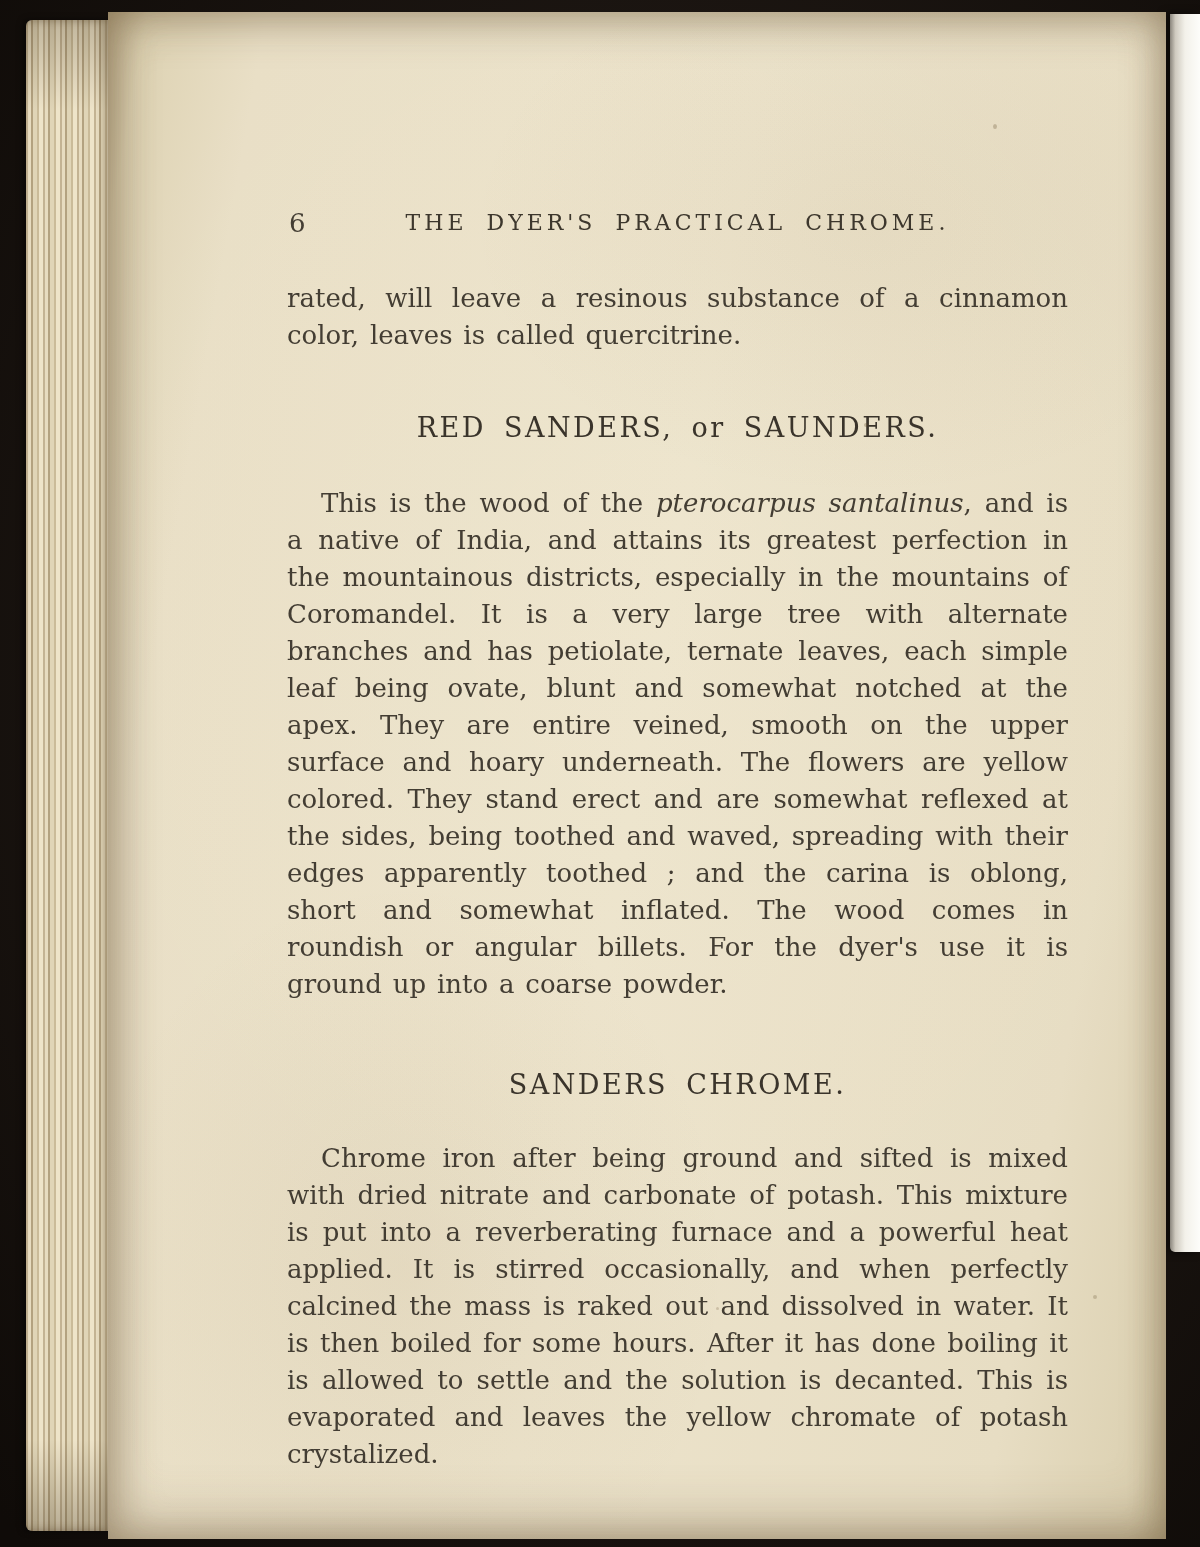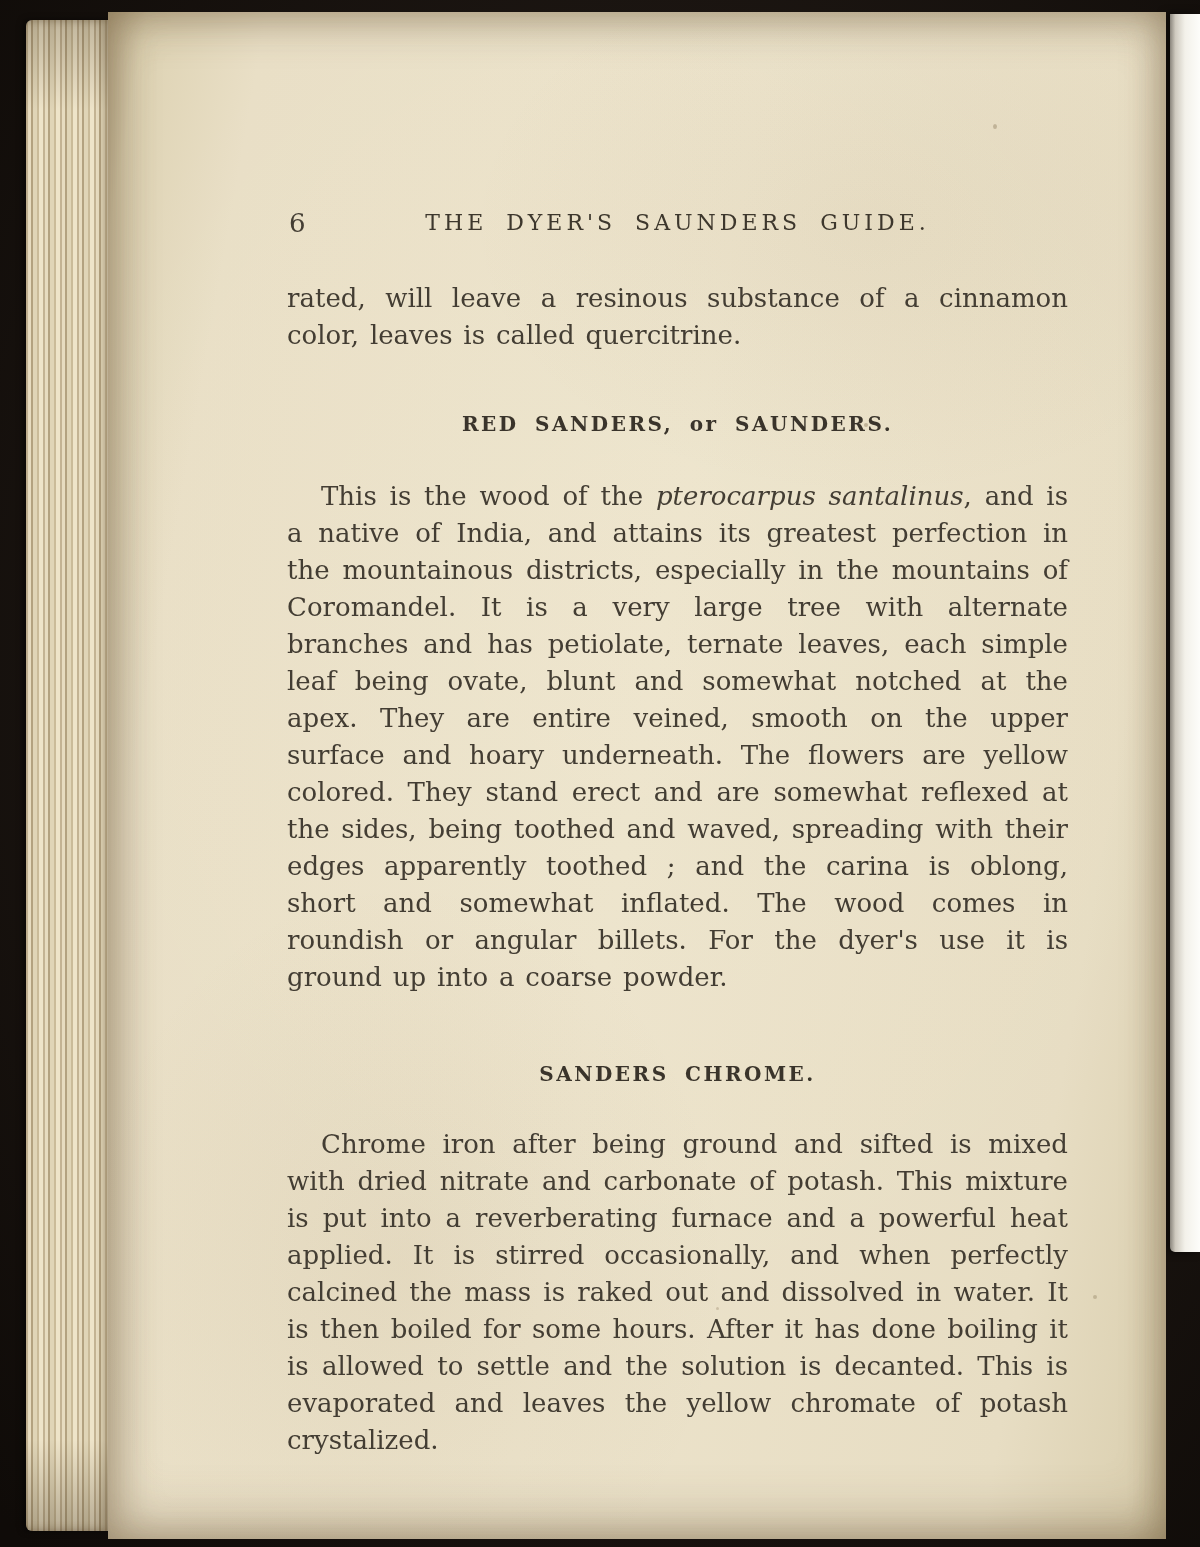--- a/index.html
+++ b/index.html
@@ -60,21 +60,21 @@
     font-size:22px; letter-spacing:4px; word-spacing:8px;
     color:#3d372d; padding-top:4px;
   }
   .para {
     font-size:26px; line-height:37px; text-align:justify;
     text-indent:34px; word-spacing:.10em; color:#433d33;
   }
   .para.no-indent { text-indent:0; }
   .italic { font-style:italic;margin-top:8px; }
   .heading {
-    text-align:center; font-size:20px; font-weight:bold;
+    text-align:center; font-size:27px; font-weight:normal;
     letter-spacing:2.5px; word-spacing:7px; color:#3a342b;
     margin-top:58px; margin-bottom:42px;
   }
   .heading.second { margin-top:66px; margin-bottom:40px; }
   .speck { position:absolute; border-radius:50%; background:rgba(95,72,40,.55); }
   .speck.s1 { left:993px; top:124px; width:4px; height:5px; opacity:.5; }
   .speck.s2 { left:864px; top:423px; width:4px; height:4px; opacity:.55; }
   .speck.s3 { left:1093px; top:1295px; width:4px; height:4px; opacity:.45; }
   .speck.s4 { left:716px; top:1307px; width:3px; height:3px; opacity:.4; }
   .speck.s5 { left:330px; top:940px; width:3px; height:3px; opacity:.3; }
@@ -85,21 +85,21 @@
 <div class="scan">
 
   <div class="page-sliver"></div>
   <div class="page-edges"></div>
 
   <div class="page">
     <div class="page-inner">
 
       <div class="header">
         <span class="pagenum">6</span>
-        <span class="running">THE DYER'S SAUNDERS GUIDE.</span>
+        <span class="running">THE DYER'S PRACTICAL CHROME.</span>
       </div>
 
       <p class="para no-indent"><span>rated, will leave a resinous substance of a cinnamon color, leaves is called quercitrine.</span></p>
 
       <h2 class="heading">RED SANDERS, or SAUNDERS.</h2>
 
       <p class="para"><span>This is the wood of the </span><span class="italic">pterocarpus santalinus</span><span>, and is a native of India, and attains its greatest perfection in the mountainous districts, especially in the mountains of Coromandel.  It is a very large tree with alternate branches and has petiolate, ternate leaves, each simple leaf being ovate, blunt and somewhat notched at the apex.  They are entire veined, smooth on the upper surface and hoary underneath.  The flowers are yellow colored.  They stand erect and are somewhat reflexed at the sides, being toothed and waved, spreading with their edges apparently toothed ; and the carina is oblong, short and somewhat inflated.  The wood comes in roundish or angular billets.  For the dyer's use it is ground up into a coarse powder.</span></p>
 
       <h2 class="heading second">SANDERS CHROME.</h2>
 

